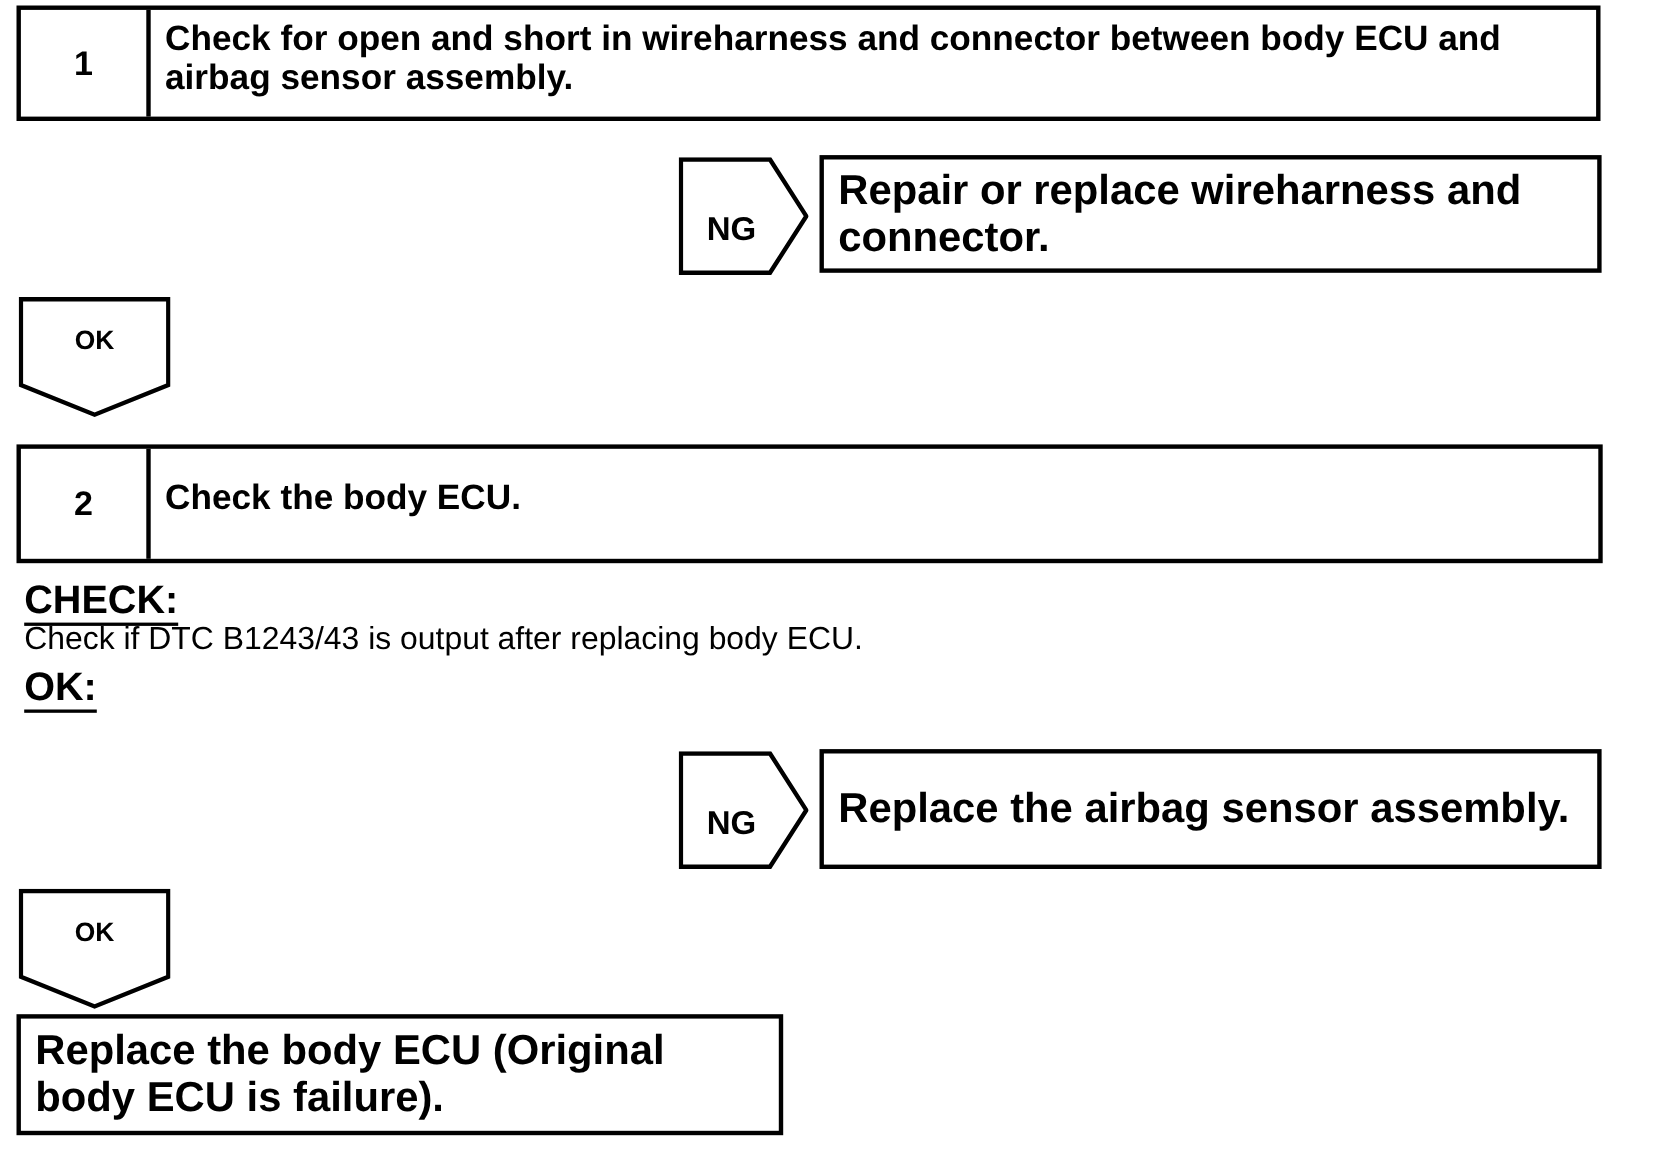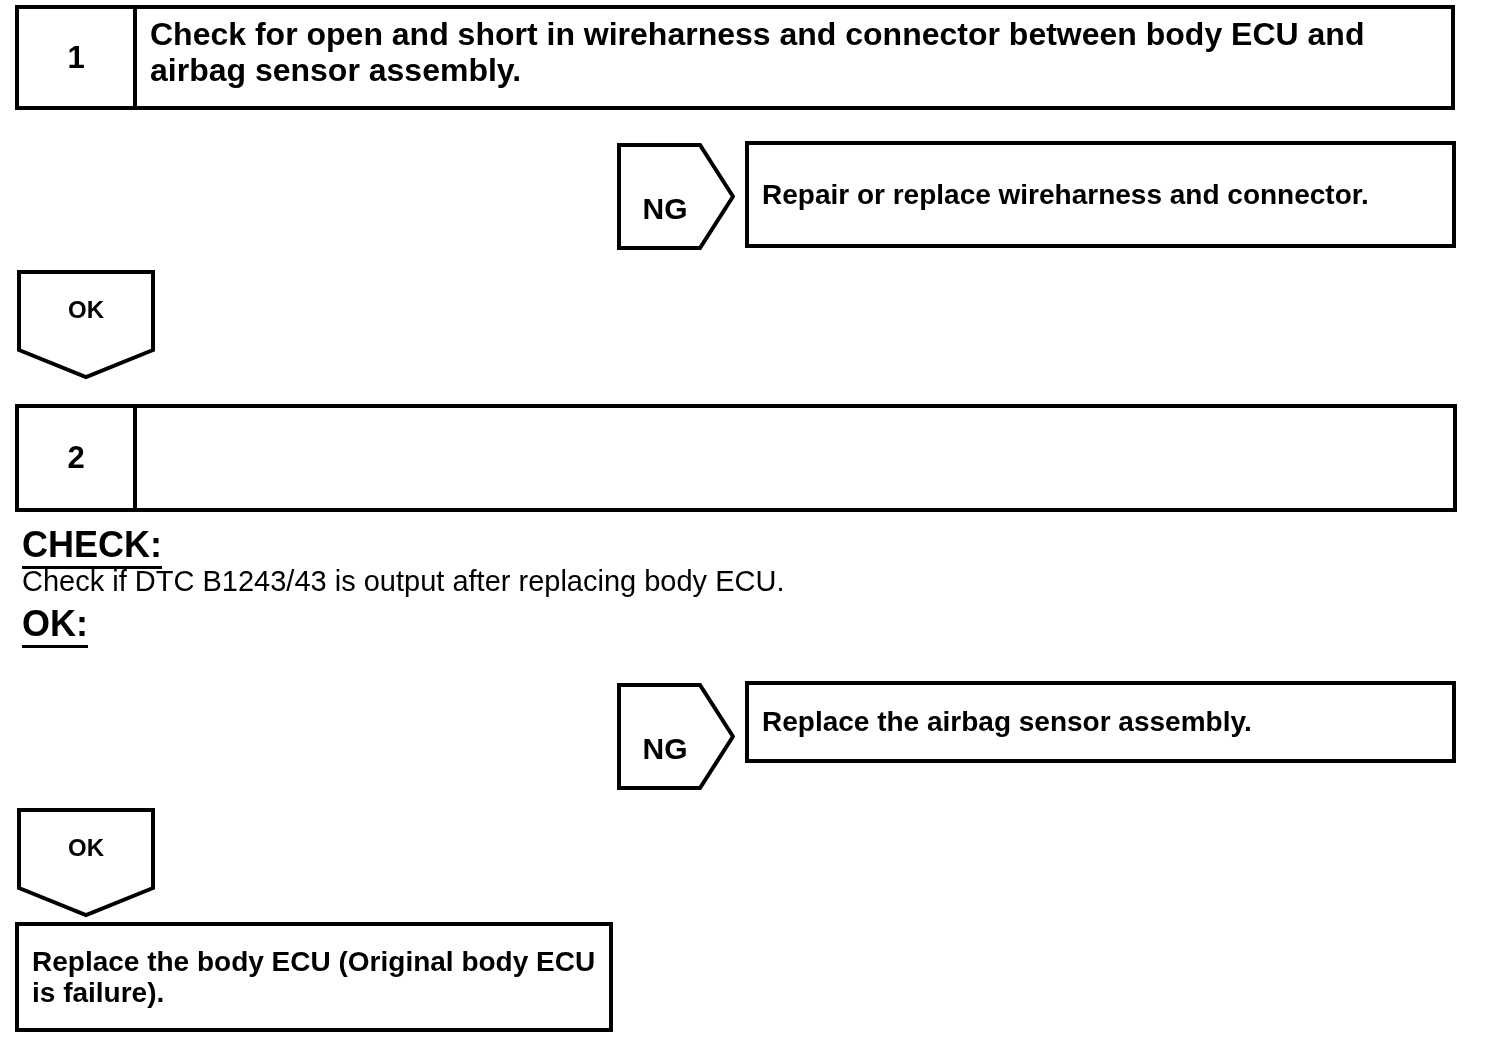--- a/index.html
+++ b/index.html
@@ -74,21 +74,21 @@
   }
   .actionbox {
     position: absolute;
     display: flex;
     align-items: center;
     box-sizing: border-box;
     border: 4px solid #000000;
     background: #ffffff;
     padding: 0 6px 0 13px;
     font-weight: bold;
-    font-size: 28px;
+    font-size: 38px;
     line-height: 1.12;
   }
   .heading {
     position: absolute;
     font-weight: bold;
     font-size: 36px;
     line-height: 1.15;
   }
   .h-underline {
     display: inline-block;
@@ -130,48 +130,49 @@
 
   <div class="connector" style="left:17px; top:270px; width:138px; height:110px;">
     <svg width="138" height="110" viewBox="0 0 138 110">
       <polygon points="2,2 136,2 136,80 69,107 2,80" fill="#ffffff" stroke="#000000" stroke-width="4"></polygon>
     </svg>
     <div class="oklabel">OK</div>
   </div>
 
   <div class="stepbox" style="left:15px; top:404px; width:1442px; height:108px;">
     <div class="numcell">2</div>
+    <div class="instr">Check the body ECU.</div>
   </div>
 
   <div class="heading" style="left:22px; top:524px;">
     <span class="h-underline">CHECK:</span>
   </div>
 
   <div class="bodytext" style="left:22px; top:565px;text-align:right;">Check if DTC B1243/43 is output after replacing body ECU.</div>
 
   <div class="heading" style="left:22px; top:603px;">
     <span class="h-underline">OK:</span>
   </div>
 
 
   <div class="connector" style="left:617px; top:683px; width:118px; height:107px;">
     <svg width="118" height="107" viewBox="0 0 118 107">
       <polygon points="2,2 83,2 116,53.5 83,105 2,105" fill="#ffffff" stroke="#000000" stroke-width="4"></polygon>
     </svg>
     <div class="nglabel">NG</div>
   </div>
 
-  <div class="actionbox" style="left:745px; top:681px; width:711px; height:82px;">
+  <div class="actionbox" style="left:745px; top:681px; width:711px; height:109px;">
     <span>Replace the airbag sensor assembly.</span>
   </div>
 
   <div class="connector" style="left:17px; top:808px; width:138px; height:110px;">
     <svg width="138" height="110" viewBox="0 0 138 110">
       <polygon points="2,2 136,2 136,80 69,107 2,80" fill="#ffffff" stroke="#000000" stroke-width="4"></polygon>
     </svg>
     <div class="oklabel">OK</div>
   </div>
 
-  <div class="actionbox" style="left:15px; top:922px; width:598px; height:110px;">
+  <div class="actionbox" style="left:15px; top:922px; width:697px; height:110px;">
     <span>Replace the body ECU (Original body ECU is failure).</span>
   </div>
 
 </div>
 
 </body></html>

